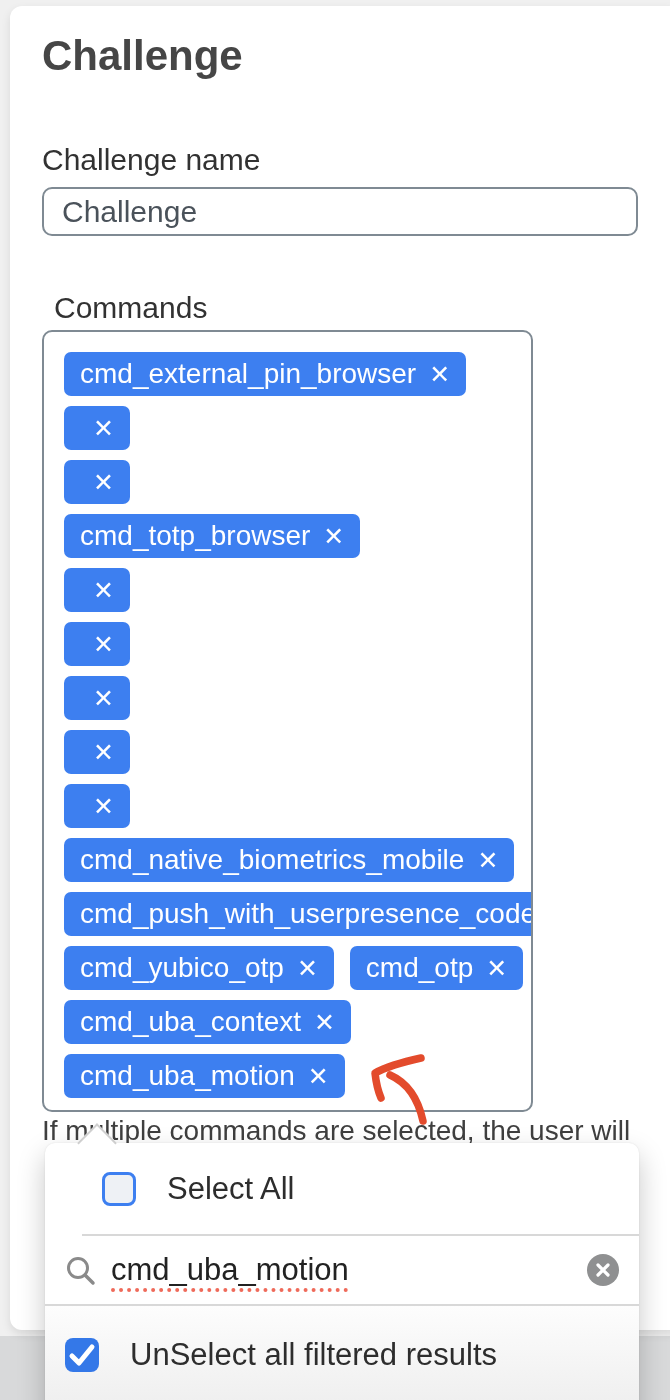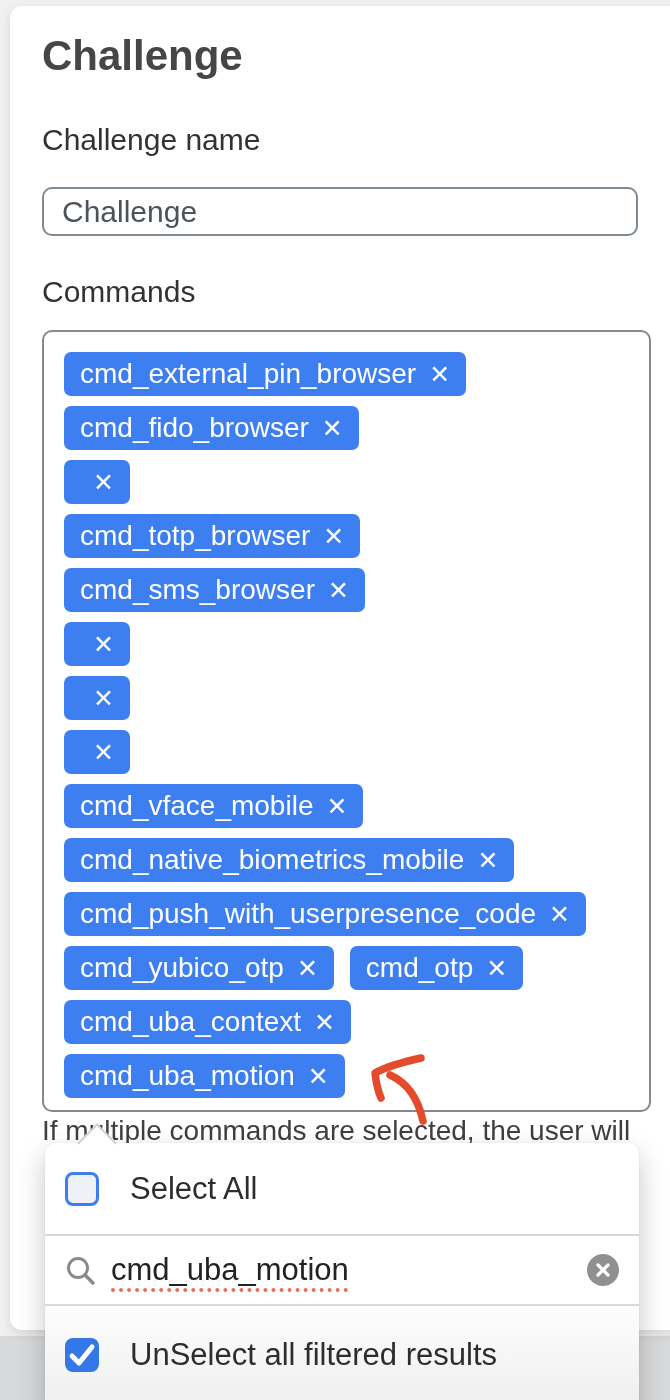--- a/index.html
+++ b/index.html
@@ -22,33 +22,33 @@
     box-shadow:0 4px 10px rgba(0,0,0,0.10);
   }
   .card-title{
     position:absolute;left:32px;top:24px;
     font-size:42px;font-weight:700;color:#464646;line-height:1.25;
   }
   .field-label{
     position:absolute;left:32px;
     font-size:30px;color:#323232;line-height:36px;
   }
-  .label-name{top:116px;text-align:center;}
-  .label-commands{top:268px;}
+  .label-name{top:136px;text-align:center;}
+  .label-commands{top:284px;margin-left:12px;}
 
   .text-input{
     position:absolute;left:32px;top:181px;width:596px;height:49px;
     border:2px solid #7f8a93;border-radius:10px;background:#fff;
     box-sizing:border-box;
     display:flex;align-items:center;padding:0 18px;
     font-size:30px;color:#4a525a;
   }
 
   .commands-box{
-    position:absolute;left:32px;top:324px;width:609px;height:782px;
+    position:absolute;left:32px;top:324px;width:491px;height:782px;
     border:2px solid #7f8a93;border-radius:10px;background:#fff;
     box-sizing:border-box;padding:20px 20px 0 20px;overflow:hidden;
   }
   .chip-row{display:flex;gap:16px;margin-bottom:10px;}
   .chip{
     display:inline-flex;align-items:center;
     background:var(--accent);color:#fff;border-radius:7px;
     padding:8px 16px;font-size:28px;line-height:28px;white-space:nowrap;
   }
   .chip-remove{margin-left:13px;font-size:25px;line-height:28px;color:#fff;}
@@ -70,21 +70,21 @@
   }
   .dropdown-caret{
     position:absolute;left:38px;top:-14px;width:26px;height:26px;
     background:#fff;transform:rotate(45deg);
     border-top:2px solid #cfcfcf;border-left:2px solid #cfcfcf;
   }
   .dd-row{
     display:flex;align-items:center;box-sizing:border-box;
     border-bottom:2px solid #d8d8d8;padding:0 20px;
   }
-  .row-select-all{height:93px;}
+  .row-select-all{height:93px;margin-left:37px;}
   .row-search{height:70px;}
   .row-unselect{
     height:140px;border-bottom:none;align-items:flex-start;padding-top:32px;
     background:linear-gradient(180deg,#fdfdfd 0%,#eaeaea 95%);
     border-radius:0;
   }
   .dd-label{font-size:31px;color:#2d2d2d;margin-left:31px;line-height:34px;}
 
   .checkbox{
     width:34px;height:34px;border-radius:8px;box-sizing:border-box;
@@ -125,59 +125,56 @@
   <div class="commands-box">
     <div>
         <div class="chip-row">
           <span class="chip">
             <span>cmd_external_pin_browser</span>
             <span class="chip-remove">✕</span>
           </span>
         </div>
         <div class="chip-row">
           <span class="chip">
-            <span>cmd_fido_browser</span>
             <span class="chip-remove">✕</span>
           </span>
         </div>
         <div class="chip-row">
           <span class="chip">
             <span class="chip-remove">✕</span>
           </span>
         </div>
         <div class="chip-row">
           <span class="chip">
             <span>cmd_totp_browser</span>
             <span class="chip-remove">✕</span>
           </span>
         </div>
         <div class="chip-row">
           <span class="chip">
-            <span>cmd_sms_browser</span>
-            <span class="chip-remove">✕</span>
-          </span>
-        </div>
-        <div class="chip-row">
-          <span class="chip">
-            <span class="chip-remove">✕</span>
-          </span>
-        </div>
-        <div class="chip-row">
-          <span class="chip">
-            <span class="chip-remove">✕</span>
-          </span>
-        </div>
-        <div class="chip-row">
-          <span class="chip">
-            <span class="chip-remove">✕</span>
-          </span>
-        </div>
-        <div class="chip-row">
-          <span class="chip">
-            <span>cmd_vface_mobile</span>
+            <span class="chip-remove">✕</span>
+          </span>
+        </div>
+        <div class="chip-row">
+          <span class="chip">
+            <span class="chip-remove">✕</span>
+          </span>
+        </div>
+        <div class="chip-row">
+          <span class="chip">
+            <span class="chip-remove">✕</span>
+          </span>
+        </div>
+        <div class="chip-row">
+          <span class="chip">
+            <span class="chip-remove">✕</span>
+          </span>
+        </div>
+        <div class="chip-row">
+          <span class="chip">
             <span class="chip-remove">✕</span>
           </span>
         </div>
         <div class="chip-row">
           <span class="chip">
             <span>cmd_native_biometrics_mobile</span>
             <span class="chip-remove">✕</span>
           </span>
         </div>
         <div class="chip-row">

